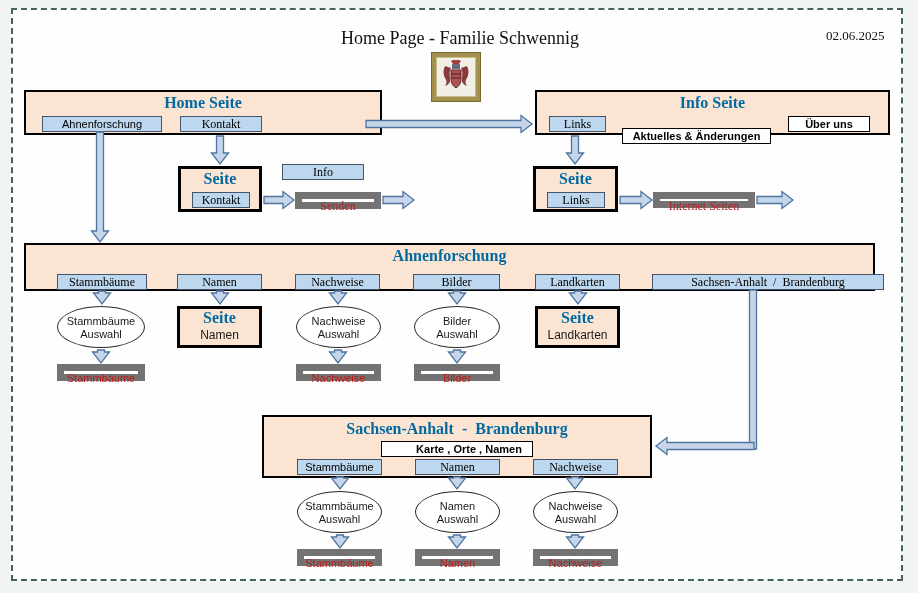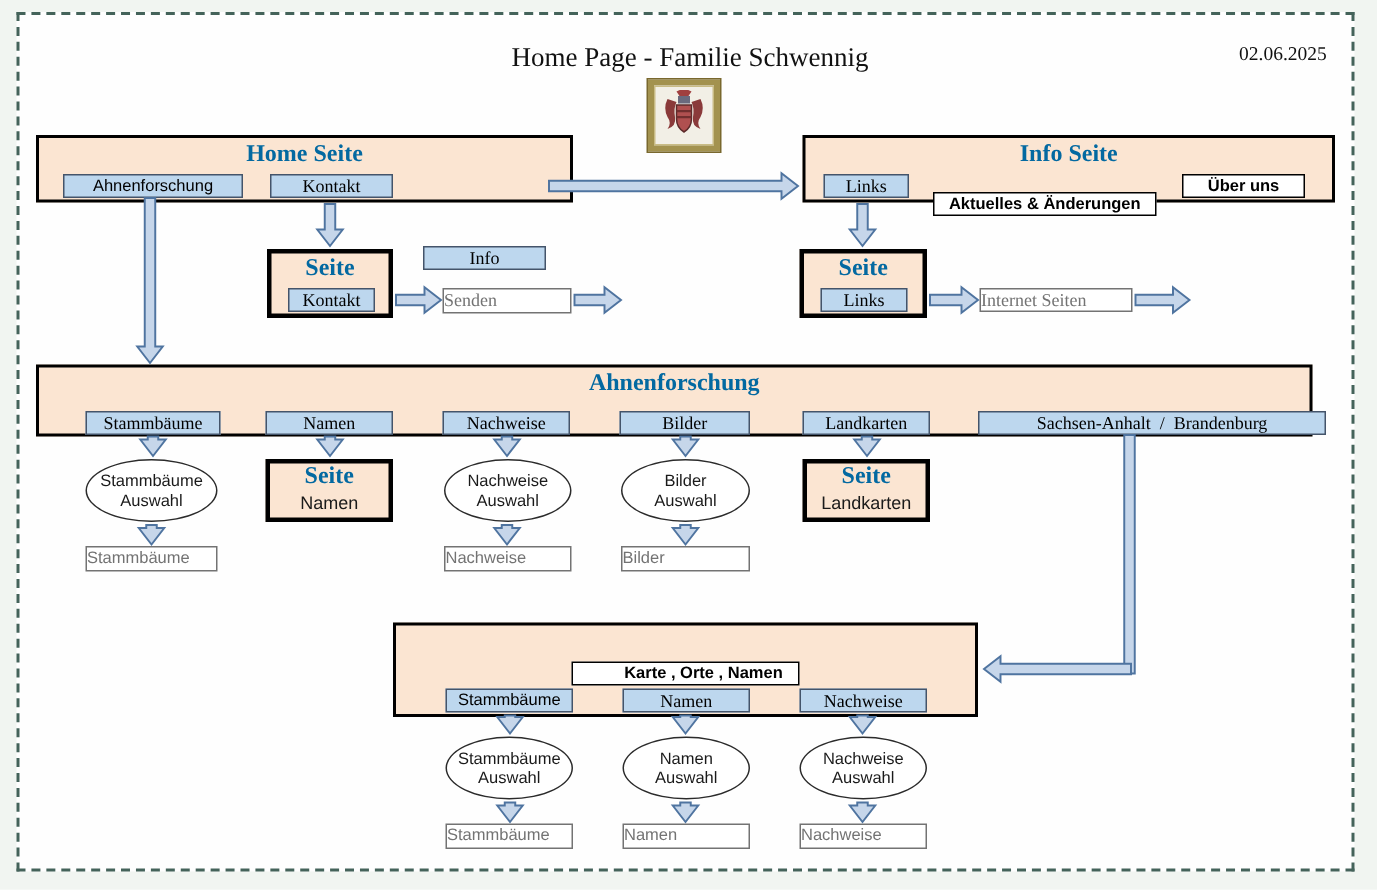--- a/index.html
+++ b/index.html
@@ -7,21 +7,21 @@
   #canvas{position:relative;width:918px;height:593px;background:#f1f5f1;overflow:hidden;}
   #inner-page{position:absolute;left:11px;top:8px;width:892px;height:573px;background:#fefefe;border:2px dashed #44635a;box-sizing:border-box;}
   .abs{position:absolute;box-sizing:border-box;}
   .page-title{font-family:"Liberation Serif",serif;font-size:18px;color:#111;text-align:center;white-space:pre;}
   .date{font-family:"Liberation Serif",serif;font-size:13px;color:#111;}
   .box-peach{background:#FBE5D2;border:2px solid #000;}
   .box-peach-sm{background:#FBE5D2;border:3px solid #000;}
   .box-title{font-family:"Liberation Serif",serif;font-weight:bold;font-size:16px;color:#0369a1;text-align:center;white-space:pre;line-height:18px;}
   .btn-blue{background:#BDD7EE;border:1px solid #44546A;text-align:center;color:#000;line-height:14px;white-space:pre;}
   .btn-white{background:#fff;border:1px solid #000;text-align:center;color:#000;font-weight:bold;line-height:14px;}
-  .rect-white{background:#fff;border:1px solid #737373;color:#737373;font-size:11px;line-height:15px;font-family:"Liberation Sans",sans-serif;}
+  .rect-white{background:#fff;border:7px solid #737373;text-align:center;color:#b91c1c;font-size:11px;line-height:15px;font-family:"Liberation Sans",sans-serif;}
   .rect-serif{font-family:"Liberation Serif",serif;font-size:12px;}
   .ellipse{background:#fff;border:1px solid #2b2b2b;border-radius:50%;display:flex;flex-direction:column;justify-content:center;align-items:center;gap:1px;font-family:"Liberation Sans",sans-serif;font-size:11px;color:#1a1a1a;}
   .f-sans11{font-family:"Liberation Sans",sans-serif;font-size:11px;}
   .f-serif12{font-family:"Liberation Serif",serif;font-size:12px;}
   .sub-label{font-family:"Liberation Sans",sans-serif;font-size:12px;color:#1a1a1a;text-align:center;}
   #arrow-layer{position:absolute;left:0;top:0;pointer-events:none;z-index:6;}
   .crest-frame{border:4px solid #a3924f;outline:1px solid #79682e;background:#f2efe6;display:flex;align-items:center;justify-content:center;box-shadow:inset 0 0 0 1px #c9bc85;}
 </style>
 </head>
 <body>
@@ -91,20 +91,21 @@
   </div>
   <div class="abs box-peach-sm" style="left:535px;top:306px;width:85px;height:42px;"></div>
   <div class="abs box-title" style="left:535px;top:309px;width:85px;">Seite</div>
   <div class="abs sub-label" style="left:535px;top:328px;width:85px;">Landkarten</div>
 
   <div class="abs rect-white" style="left:57px;top:364px;width:88px;height:17px;">Stammbäume</div>
   <div class="abs rect-white" style="left:296px;top:364px;width:85px;height:17px;">Nachweise</div>
   <div class="abs rect-white" style="left:414px;top:364px;width:86px;height:17px;">Bilder</div>
 
   <div class="abs box-peach" style="left:262px;top:415px;width:390px;height:63px;"></div>
+  <div class="abs box-title" style="left:262px;top:420px;width:390px;">Sachsen-Anhalt  -  Brandenburg</div>
   <div class="abs btn-white f-sans11" style="left:381px;top:441px;width:152px;height:16px;padding-left:24px;">Karte , Orte , Namen</div>
   <div class="abs btn-blue f-sans11" style="left:297px;top:459px;width:85px;height:16px;">Stammbäume</div>
   <div class="abs btn-blue f-serif12" style="left:415px;top:459px;width:85px;height:16px;">Namen</div>
   <div class="abs btn-blue f-serif12" style="left:533px;top:459px;width:85px;height:16px;">Nachweise</div>
 
   <div class="abs ellipse" style="left:297px;top:491px;width:85px;height:42px;">
     <span>Stammbäume</span>
     <span>Auswahl</span>
   </div>
   <div class="abs ellipse" style="left:415px;top:491px;width:85px;height:42px;">

